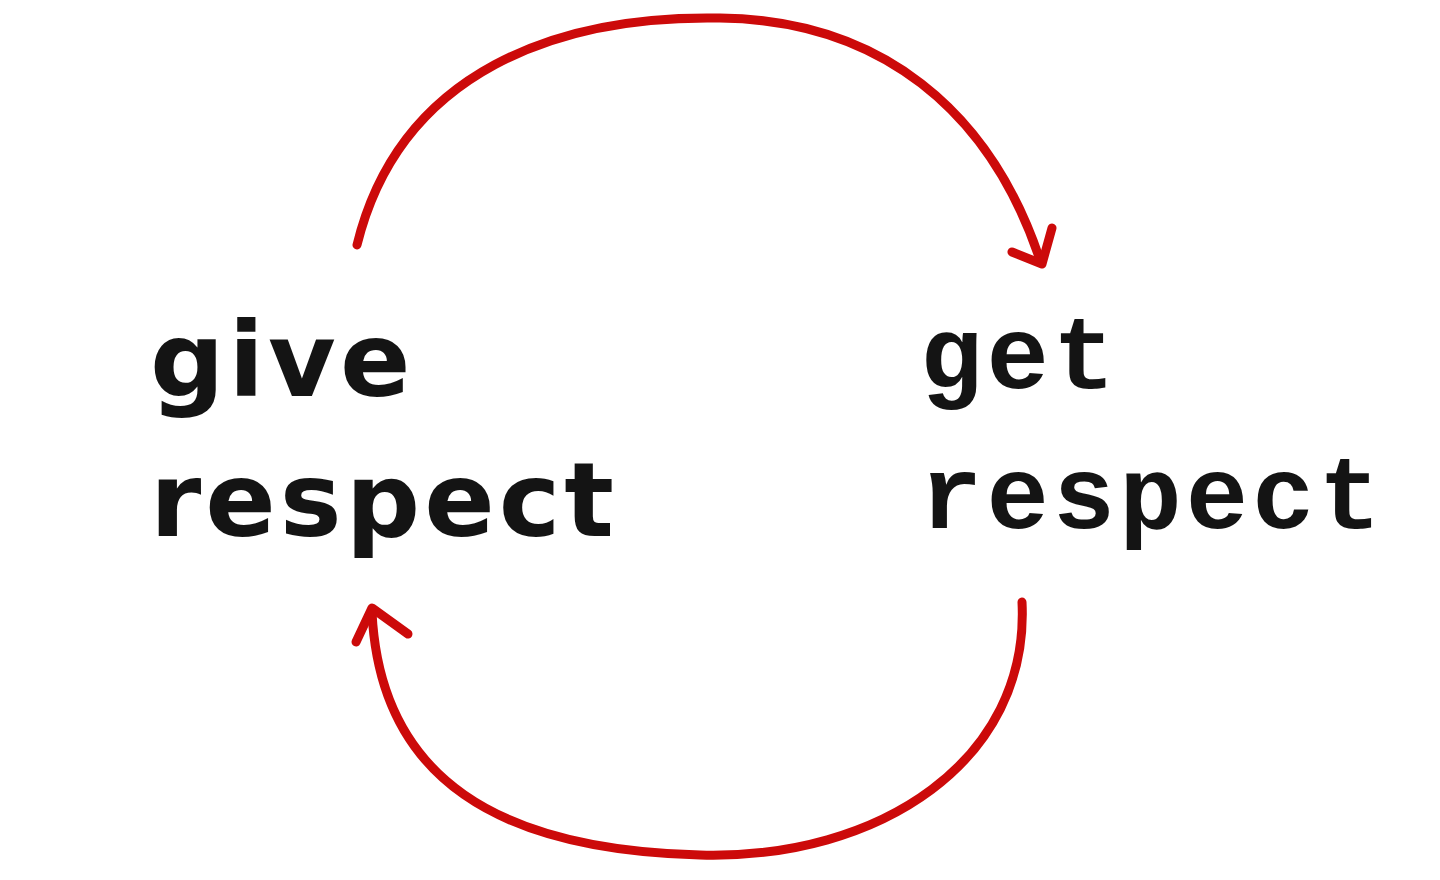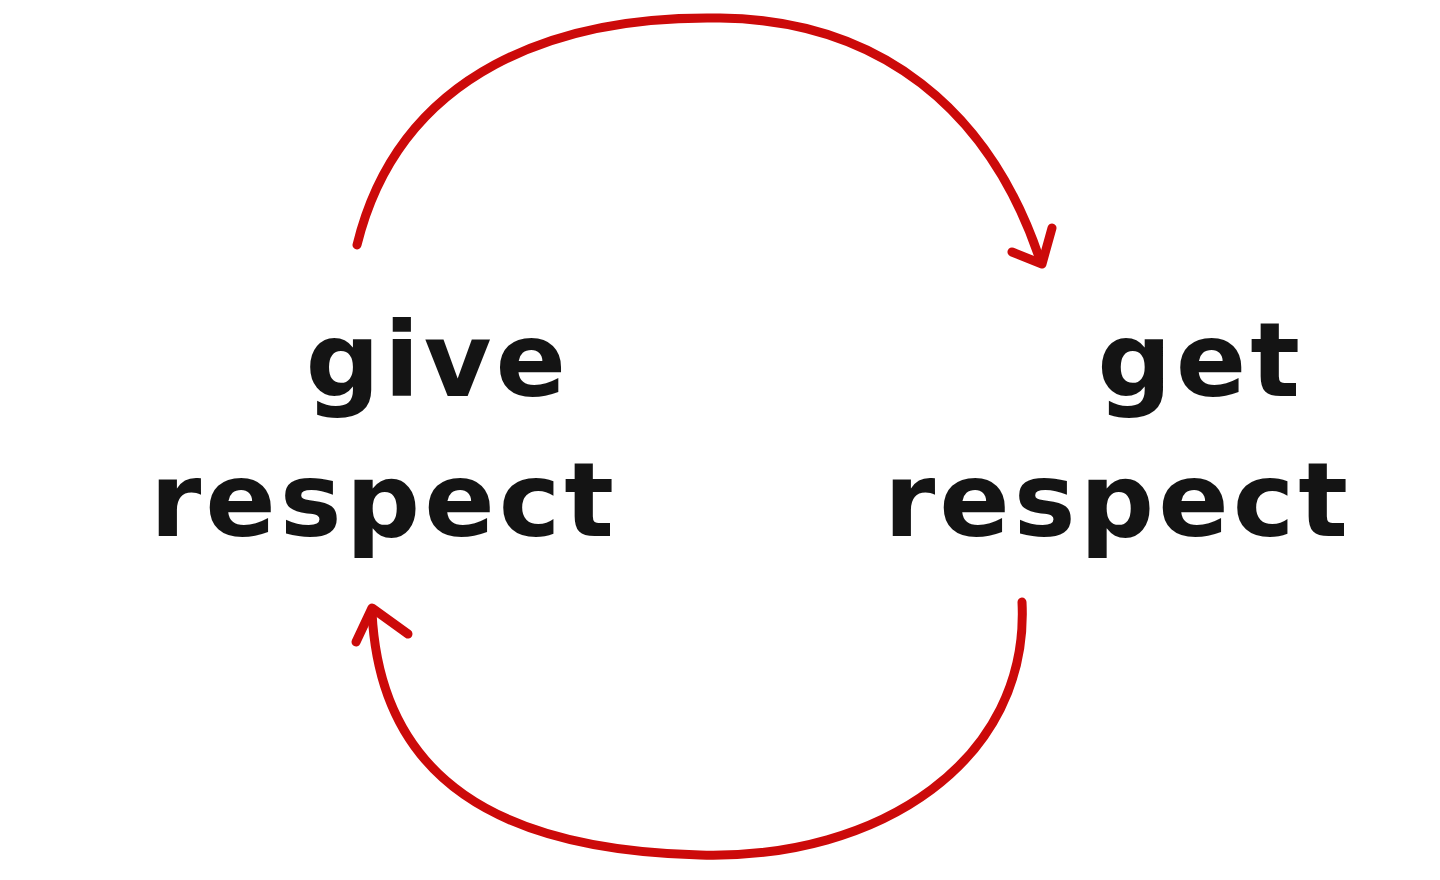--- a/index.html
+++ b/index.html
@@ -3,28 +3,28 @@
   <meta charset="utf-8">
   <style>
     html, body { margin: 0; padding: 0; background: #ffffff; }
     body { width: 1440px; height: 880px; position: relative; overflow: hidden; }
     .canvas { position: absolute; left: 0; top: 0; width: 1440px; height: 880px; }
     .label {
       position: absolute;
       font-family: "DejaVu Sans", sans-serif;
       font-weight: bold;
       color: #141414;
-      text-align: right;
+      text-align: left;
       line-height: 140px;
       font-size: 104px;
       letter-spacing: 4px;
     }
     .label span { display: block; }
     #left-label { left: 150px; top: 290px; width: 420px; }
-    #right-label { left: 884px; top: 290px; width: 420px; }
+    #right-label { left: 920px; top: 290px; width: 420px; font-family: Liberation Mono, monospace; }
   </style>
 </head>
 <body>
 
 <svg class="canvas" viewBox="0 0 1440 880" xmlns="http://www.w3.org/2000/svg">
   <g fill="none" stroke="#cc0a0a" stroke-width="9" stroke-linecap="round" stroke-linejoin="round">
     <g>
       <path d="M357 245 C 400 70, 560 15, 720 18 C 880 20, 990 110, 1040 260"></path>
       <path d="M1012 252 L1042 264 L1052 228"></path>
     </g>

